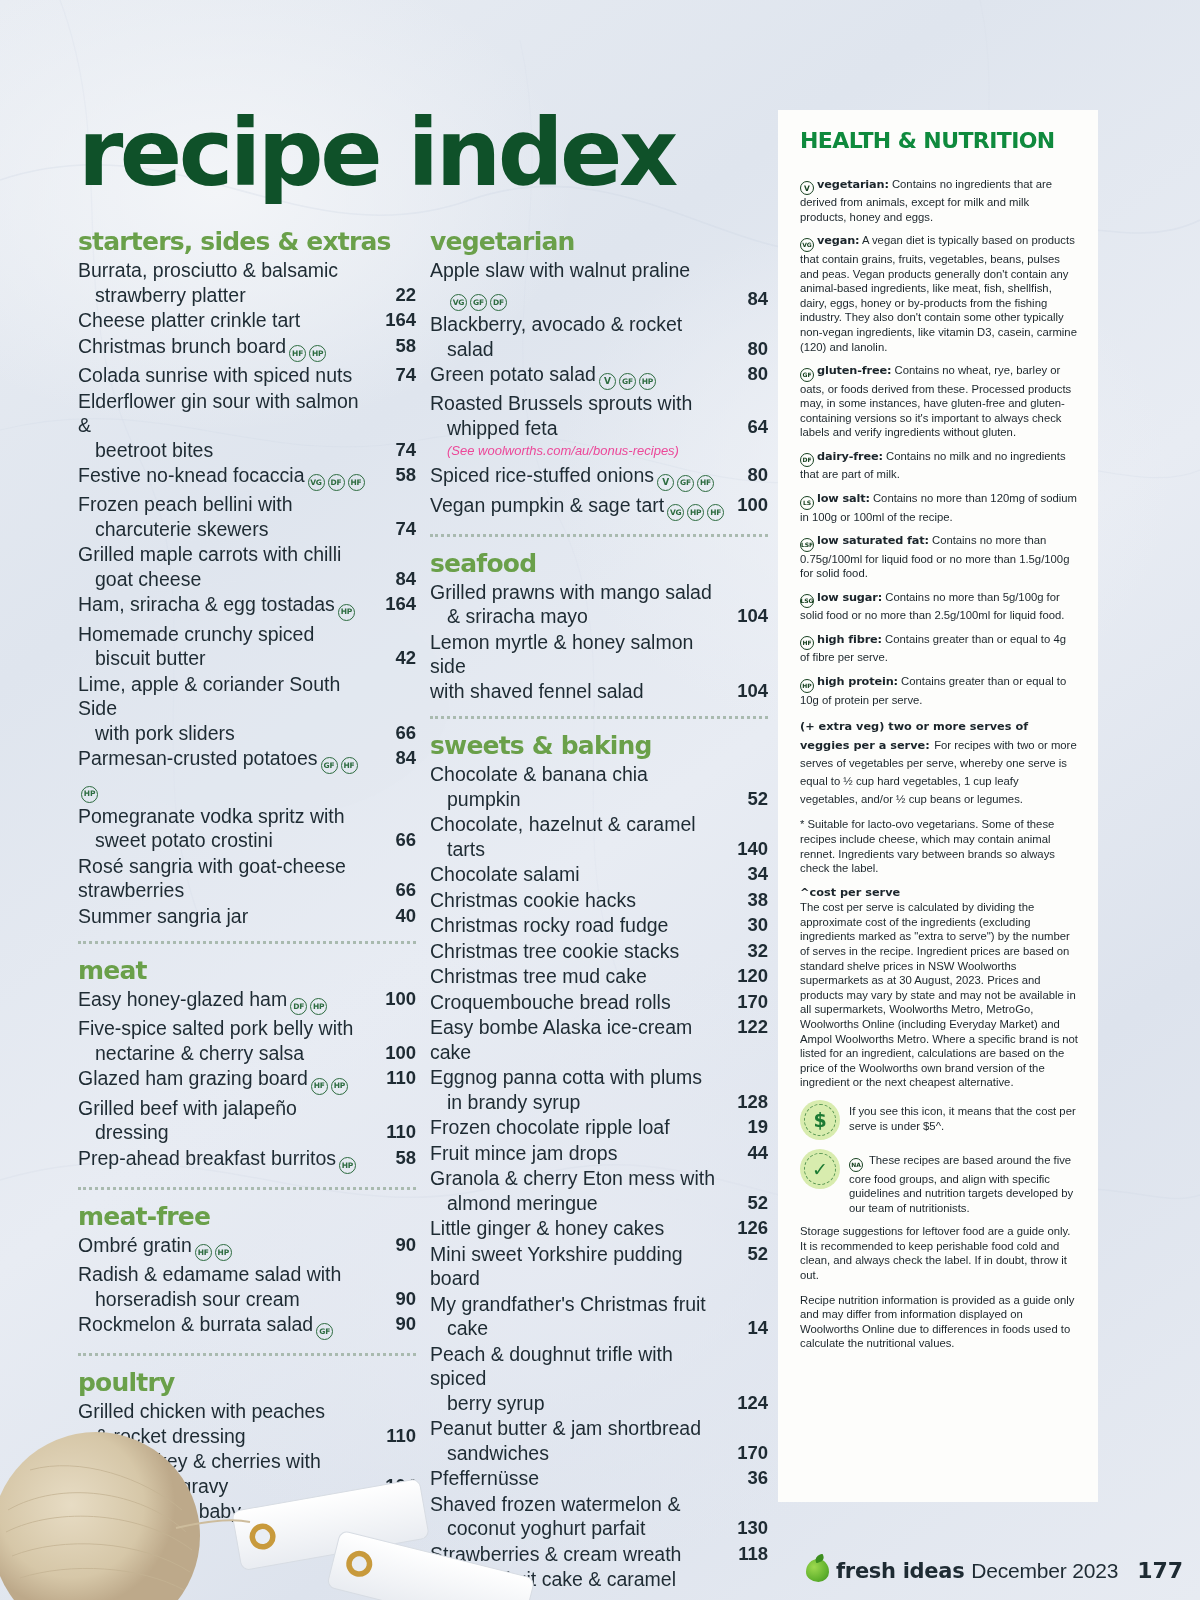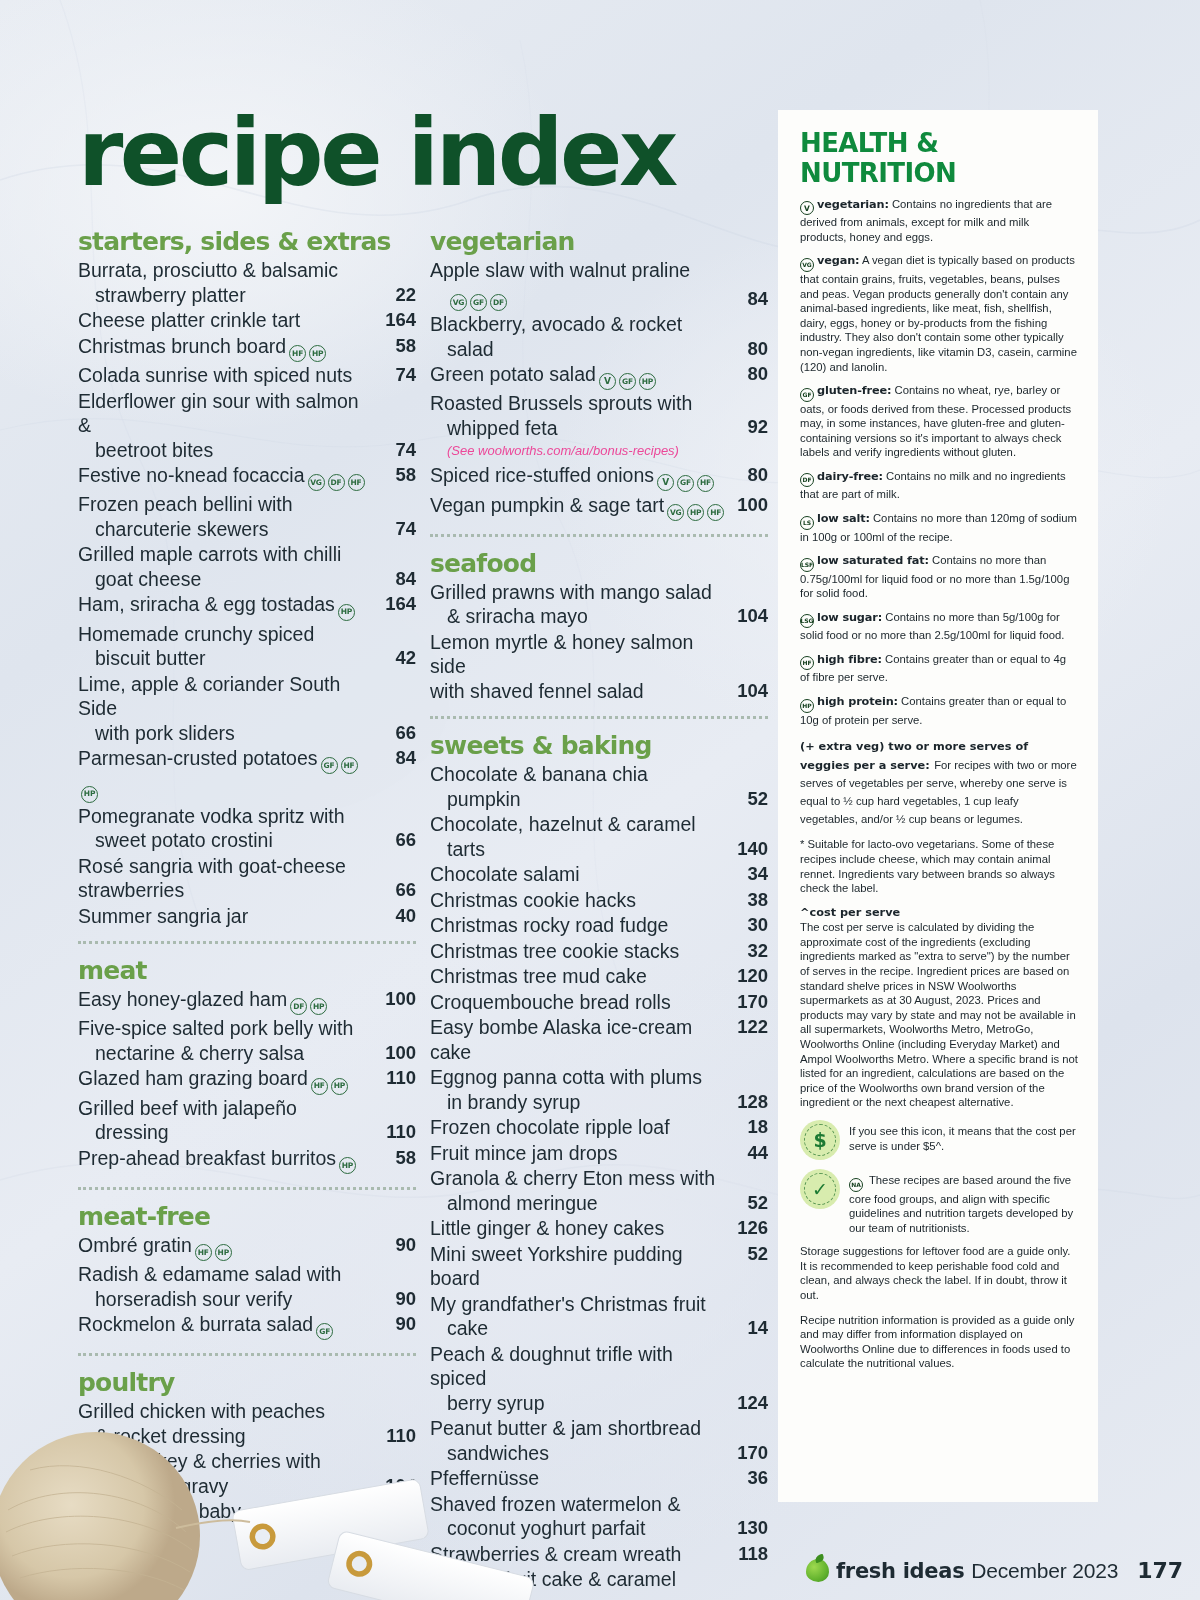--- a/index.html
+++ b/index.html
@@ -100,24 +100,24 @@
     left: 778px;
     top: 110px;
     width: 320px;
     height: 1392px;
     background: #fdfdfb;
     padding: 18px 20px 16px 22px;
   }
   .panel h2 {
     font-family: "DejaVu Sans", sans-serif;
     font-weight: bold;
-    font-size: 26px;
+    font-size: 22px;
     letter-spacing: -.6px;
     color: #0f8a3d;
-    margin-bottom: 9px;
+    margin-bottom: 24px;
   }
   .pterm {
     font-size: 11.3px;
     line-height: 14.6px;
     color: #1b252b;
     margin-bottom: 9px;
     text-align: left;
   }
   .pterm b { font-family:"DejaVu Sans", sans-serif; font-weight: bold; letter-spacing: -.15px; }
   .pbadge {
@@ -315,21 +315,21 @@
             <div class="txt"><span>Prep-ahead breakfast burritos</span><span class="badge">HP</span></div>
             <div class="pg">58</div>
           </div>
           <div class="dotrule"></div>
           <div class="sec-title">meat-free</div>
           <div class="entry">
             <div class="txt"><span>Ombré gratin</span><span class="badge">HF</span><span class="badge">HP</span></div>
             <div class="pg">90</div>
           </div>
           <div class="entry">
-            <div class="txt"><span>Radish &amp; edamame salad with</span><span class="wrapline">horseradish sour verify</span></div>
+            <div class="txt"><span>Radish &amp; edamame salad with</span><span class="wrapline">horseradish sour cream</span></div>
             <div class="pg" style="align-self: flex-end;">90</div>
           </div>
           <div class="entry">
             <div class="txt"><span>Rockmelon &amp; burrata salad</span><span class="badge">GF</span></div>
             <div class="pg">90</div>
           </div>
           <div class="dotrule"></div>
           <div class="sec-title">poultry</div>
           <div class="entry">
             <div class="txt"><span>Grilled chicken with peaches</span><span class="wrapline">&amp; rocket dressing</span></div>
@@ -353,21 +353,21 @@
           <div class="entry">
             <div class="txt"><span>Blackberry, avocado &amp; rocket</span><span class="wrapline">salad</span></div>
             <div class="pg" style="align-self: flex-end;">80</div>
           </div>
           <div class="entry">
             <div class="txt"><span>Green potato salad</span><span class="badge one">V</span><span class="badge">GF</span><span class="badge">HP</span></div>
             <div class="pg">80</div>
           </div>
           <div class="entry">
             <div class="txt"><span>Roasted Brussels sprouts with</span><span class="wrapline">whipped feta</span><span class="note">(See woolworths.com/au/bonus-recipes)</span></div>
-            <div class="pg" style="align-self: center;">92</div>
+            <div class="pg" style="align-self: center;">64</div>
           </div>
           <div class="entry">
             <div class="txt"><span>Spiced rice-stuffed onions</span><span class="badge one">V</span><span class="badge">GF</span><span class="badge">HF</span></div>
             <div class="pg">80</div>
           </div>
           <div class="entry">
             <div class="txt"><span>Vegan pumpkin &amp; sage tart</span><span class="badge">VG</span><span class="badge">HP</span><span class="badge">HF</span></div>
             <div class="pg">100</div>
           </div>
           <div class="dotrule"></div>
@@ -417,21 +417,21 @@
           <div class="entry">
             <div class="txt"><span>Easy bombe Alaska ice-cream cake</span></div>
             <div class="pg">122</div>
           </div>
           <div class="entry">
             <div class="txt"><span>Eggnog panna cotta with plums</span><span class="wrapline">in brandy syrup</span></div>
             <div class="pg" style="align-self: flex-end;">128</div>
           </div>
           <div class="entry">
             <div class="txt"><span>Frozen chocolate ripple loaf</span></div>
-            <div class="pg">18</div>
+            <div class="pg">19</div>
           </div>
           <div class="entry">
             <div class="txt"><span>Fruit mince jam drops</span></div>
             <div class="pg">44</div>
           </div>
           <div class="entry">
             <div class="txt"><span>Granola &amp; cherry Eton mess with</span><span class="wrapline">almond meringue</span></div>
             <div class="pg" style="align-self: flex-end;">52</div>
           </div>
           <div class="entry">

